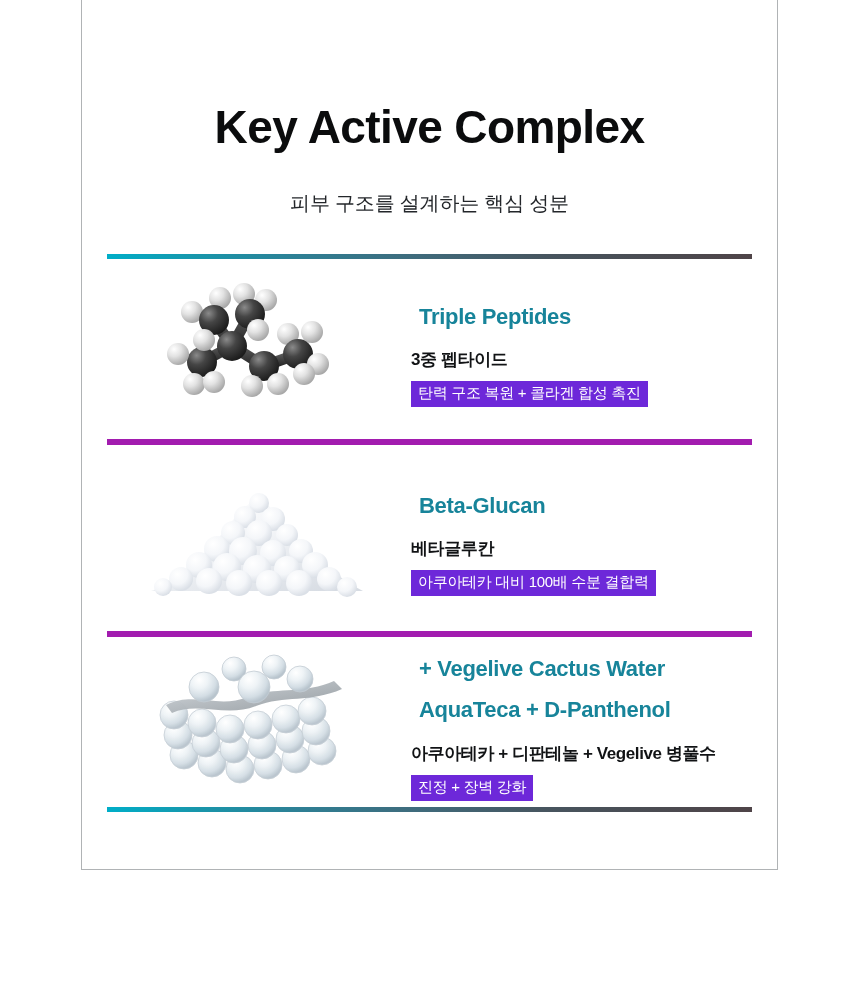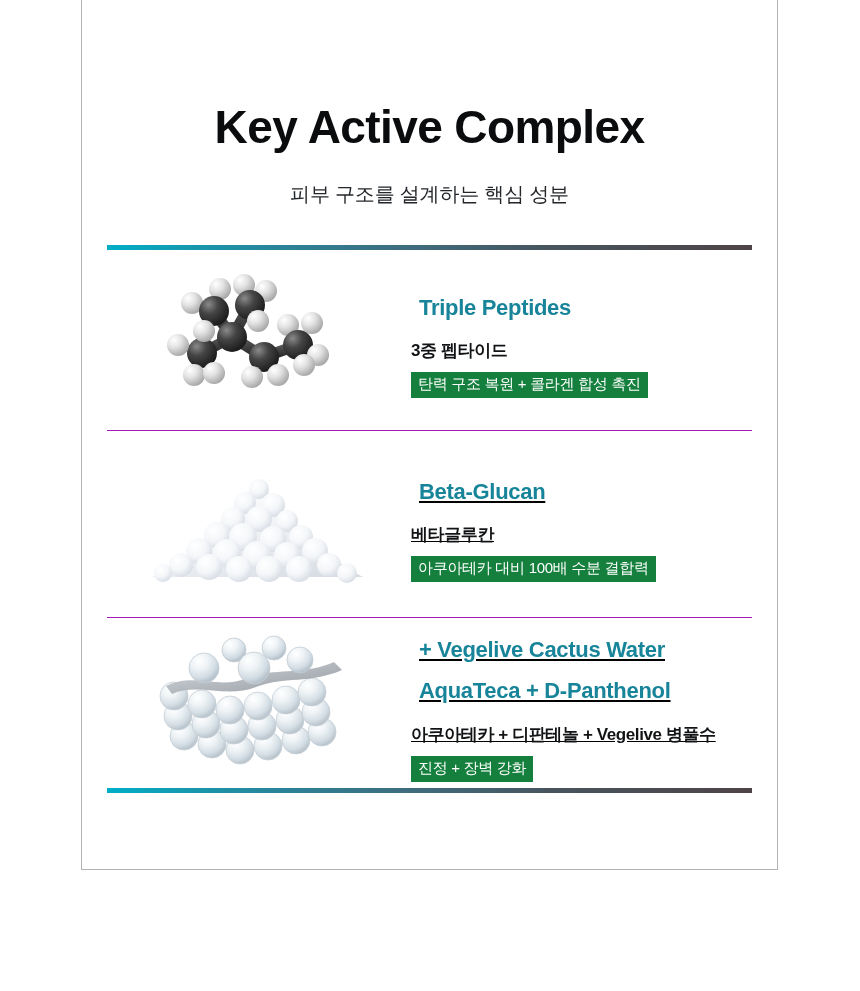--- a/index.html
+++ b/index.html
@@ -43,21 +43,21 @@
   }
   .title {
     margin: 0;
     font-size: 46px;
     font-weight: 700;
     letter-spacing: -0.6px;
     color: #0b0c0d;
     line-height: 1.05;
   }
   .subtitle {
-    margin: 8px;
+    margin: 17px;
     padding-top: 22px;
     font-size: 20px;
     font-weight: 400;
     color: #23262a;
     letter-spacing: -0.2px;
   }
 
   
   .rule {
     height: 5px;
@@ -68,21 +68,21 @@
   .rule--bottom { margin-top: 0px; }
 
   
   .list { padding: 0 25px; }
 
   .row {
     display: flex;
     align-items: center;
     position: relative;
   }
-  .row + .row { border-top: 1px solid #a21caf; text-decoration: underline; }
+  .row + .row { border-top: 6px solid #a21caf; }
 
   .row--1 { height: 180px; }
   .row--2 { height: 186px; }
   .row--3 { height: 170px; }
 
   .thumb {
     width: 300px;
     flex: 0 0 300px;
     height: 150px;
     position: relative;
@@ -110,21 +110,21 @@
     font-weight: 700;
     color: #111315;
     margin: 0;
     padding-top: 7px;
     letter-spacing: -0.4px;
   }
   .benefit {
     display: inline-block;
     margin-top: 10px;
     padding: 4px 7px 5px 7px;
-    background: #15803d;
+    background: #6d28d9;
     color: #ffffff;
     font-size: 15px;
     font-weight: 400;
     letter-spacing: -0.3px;
     line-height: 1.12;
   }
 
   
 </style>
 </head>

